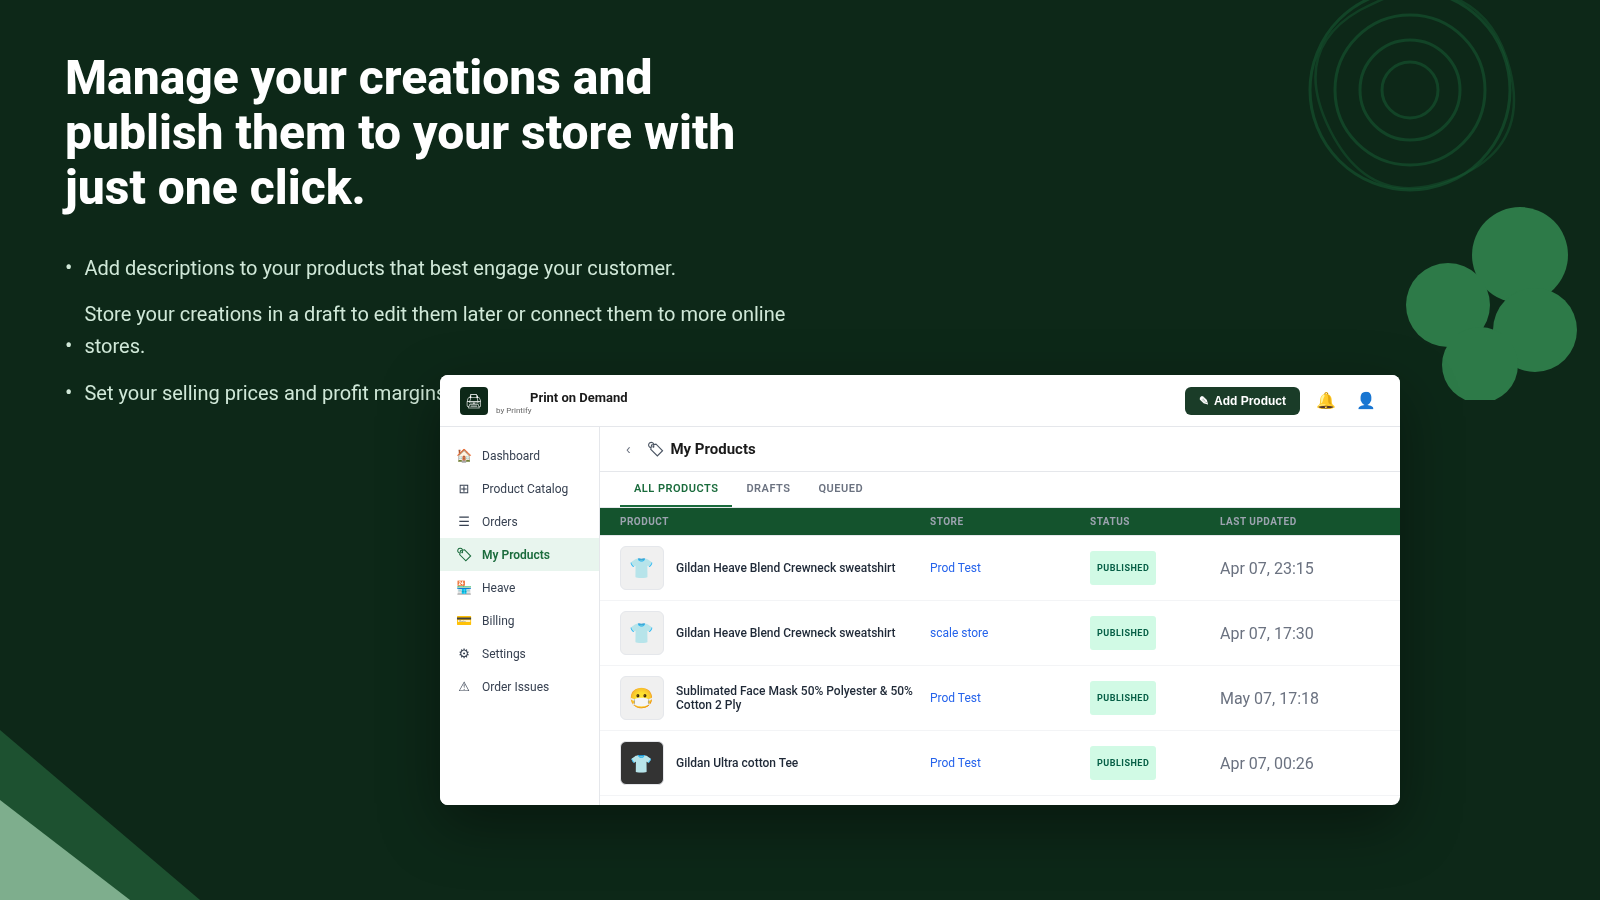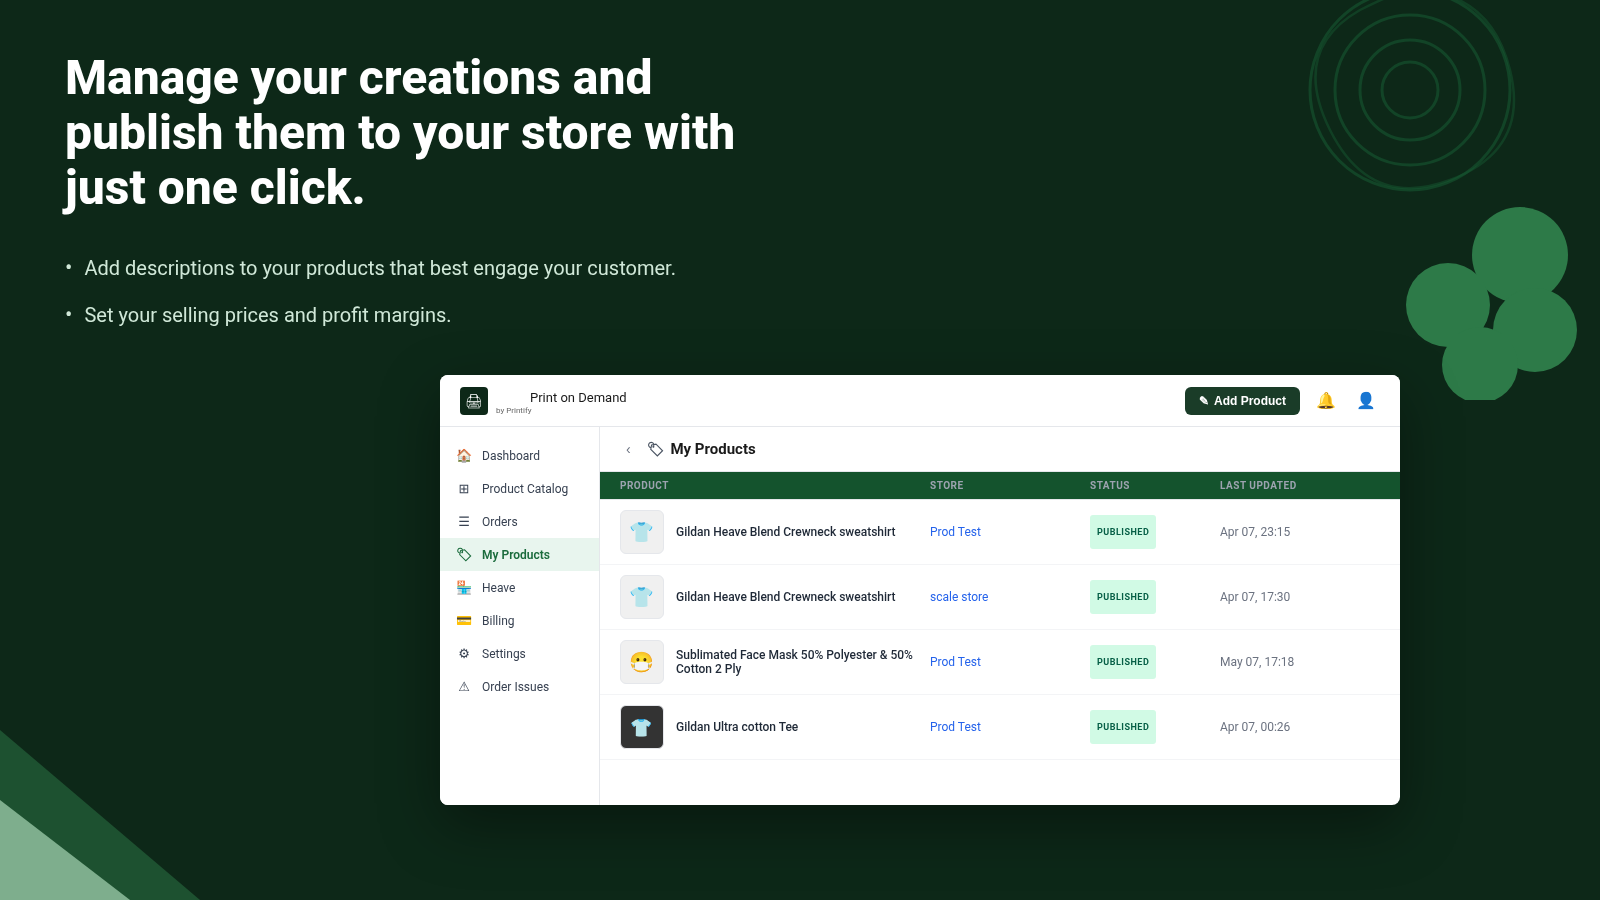--- a/index.html
+++ b/index.html
@@ -116,21 +116,21 @@
       border-radius: 4px;
       display: flex;
       align-items: center;
       justify-content: center;
       color: white;
       font-size: 14px;
     }
 
     .dash-logo-text {
       font-size: 13px;
-      font-weight: 400;
+      font-weight: 700;
       color: #1a1a1a;
       line-height: 1.1;
       padding-left: 34px;
     }
 
     .dash-logo-sub {
       font-size: 8px;
       font-weight: 400;
       color: #666;
       display: block;
@@ -343,21 +343,21 @@
       color: #065f46;
       font-size: 9px;
       font-weight: 700;
       padding: 12px 7px;
       border-radius: 3px;
       text-transform: uppercase;
       letter-spacing: 0.5px;
     }
 
     .last-updated {
-      font-size: 12px;
+      font-size: 16px;
       color: #6b7280;
     }
   </style>
 </head>
 <body>
 
 <svg class="bg-spiral" viewBox="0 0 220 220" fill="none" xmlns="http://www.w3.org/2000/svg">
   <circle cx="110" cy="110" r="100" stroke="#1a6b3c" stroke-width="3" fill="none" opacity="0.6"></circle>
   <circle cx="110" cy="110" r="75" stroke="#1a6b3c" stroke-width="3" fill="none" opacity="0.6"></circle>
   <circle cx="110" cy="110" r="50" stroke="#1a6b3c" stroke-width="3" fill="none" opacity="0.6"></circle>
@@ -379,20 +379,23 @@
     <polygon points="0,200 200,200 0,30" fill="#2d7a48" opacity="0.5"></polygon>
     <polygon points="0,200 130,200 0,100" fill="#a8d5b5" opacity="0.7"></polygon>
   </svg>
 </div>
 
 <div class="left-content">
   <h1 class="main-title">Manage your creations and publish them to your store with just one click.</h1>
   <ul class="bullet-list">
     <li>
         <span>Add descriptions to your products that best engage your customer.</span>
+      </li>
+    <li>
+        <span>Store your creations in a draft to edit them later or connect them to more online stores.</span>
       </li>
     <li>
         <span>Set your selling prices and profit margins.</span>
       </li>
   </ul>
 </div>
 
 <div class="dashboard-container">
 
   <div class="dash-header">
@@ -453,20 +456,31 @@
     <main class="dash-main">
 
       <div class="page-header">
         <button class="back-btn">‹</button>
         <div class="page-title">
           <span class="page-title-icon">🏷</span>
           <span>My Products</span>
         </div>
       </div>
 
+      <div class="tabs-bar">
+        <div class="tab-item active">
+          <span>All Products</span>
+        </div>
+        <div class="tab-item">
+          <span>Drafts</span>
+        </div>
+        <div class="tab-item">
+          <span>Queued</span>
+        </div>
+      </div>
 
       <div class="products-table">
         <div class="table-header">
           <div class="table-header-cell">Product</div>
           <div class="table-header-cell">Store</div>
           <div class="table-header-cell">Status</div>
           <div class="table-header-cell">Last Updated</div>
         </div>
 
         <div class="table-row">

